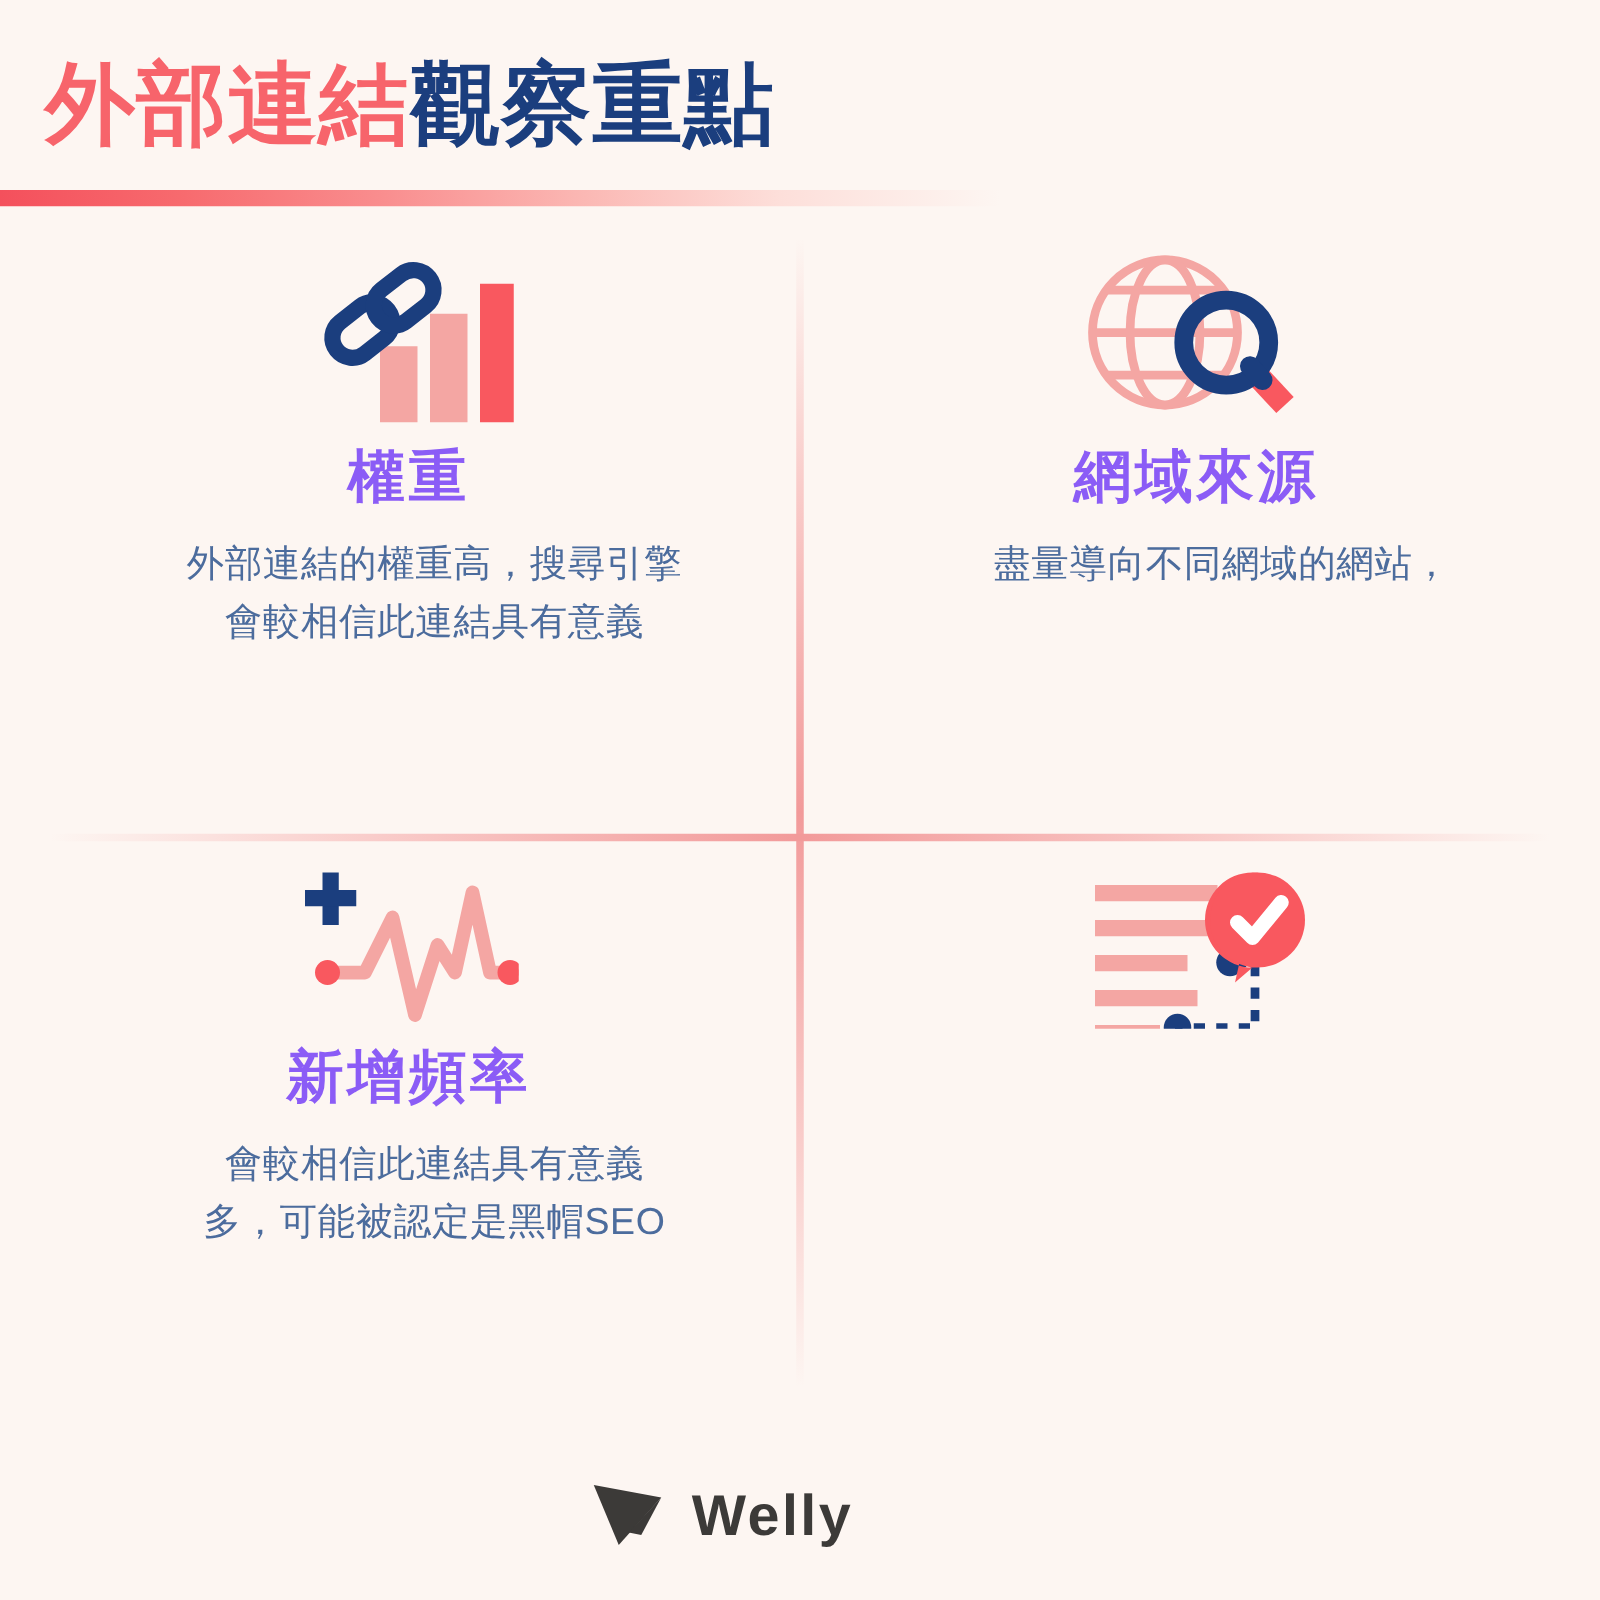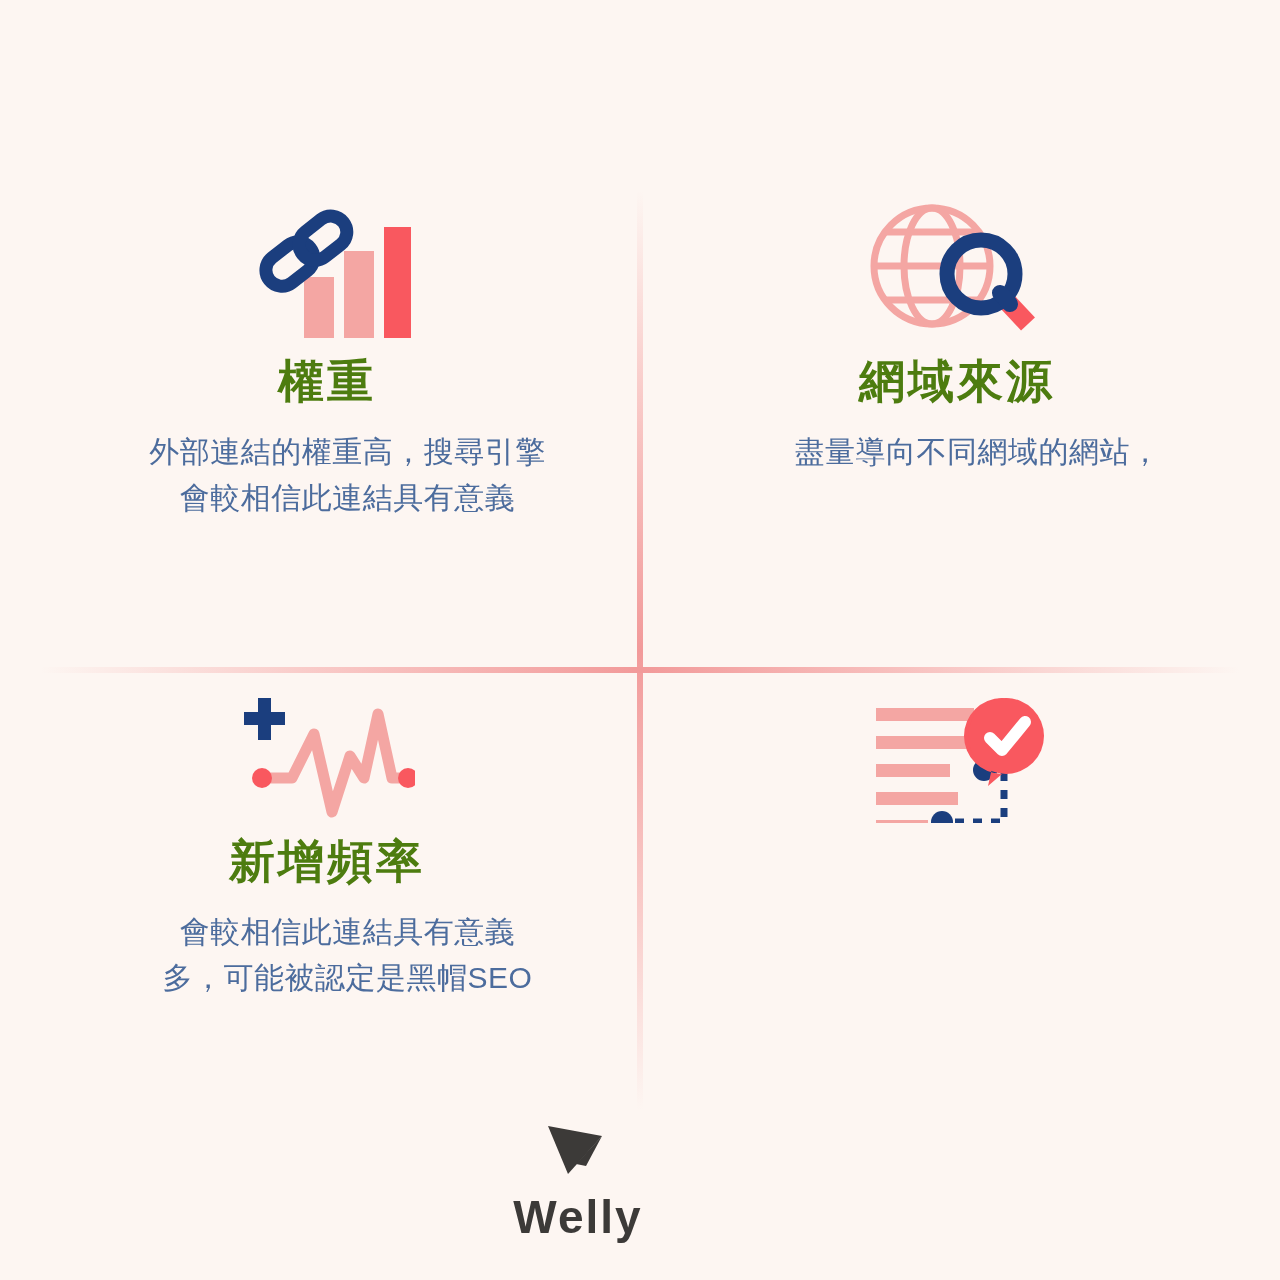--- a/index.html
+++ b/index.html
@@ -110,21 +110,21 @@
 
   .icon-wrap {
     height: 160px;
     display: flex;
     align-items: center;
     justify-content: center;
   }
   .icon-wrap-sm { height: 150px; }
 
   .cell-heading {
-    color: #4d7c0f;
+    color: #8b5cf6;
     font-size: 46px;
     font-weight: 700;
     letter-spacing: 3px;
     line-height: 1.1;
     margin: 6px 0 0 0;
     text-align: center;
     white-space: nowrap;
   }
   .cell-body {
     color: #4C6C9D;
@@ -141,36 +141,41 @@
   
   .footer {
     position: absolute;
     left: 0;
     bottom: 40px;
     width: 1156px;
     display: flex;
     align-items: center;
     justify-content: center;
     gap: 16px;
-    flex-direction: column;
   }
   .logo-mark { display: block; }
   .logo-text {
     color: #3C3A38;
     font-size: 46px;
     font-weight: 700;
     letter-spacing: 2px;
     line-height: 1;
   }
 </style>
 </head>
 <body>
 
 <div class="page">
 
+  <div class="header">
+    <div class="title">
+      <span class="t-coral">外部連結</span><span class="t-navy">觀察重點</span>
+    </div>
+    <div class="title-rule"></div>
+  </div>
 
   <div class="grid">
 
     <div class="divider-v"></div>
     <div class="divider-h"></div>
 
     <div class="cell cell-tl">
       <div class="icon-wrap">
         <svg width="170" height="135" viewBox="0 0 170 135" aria-hidden="true">
 

